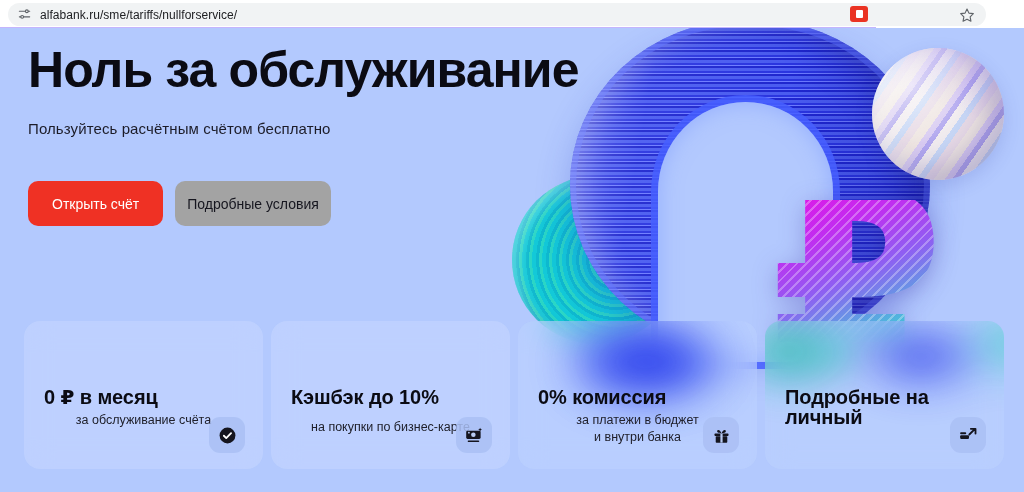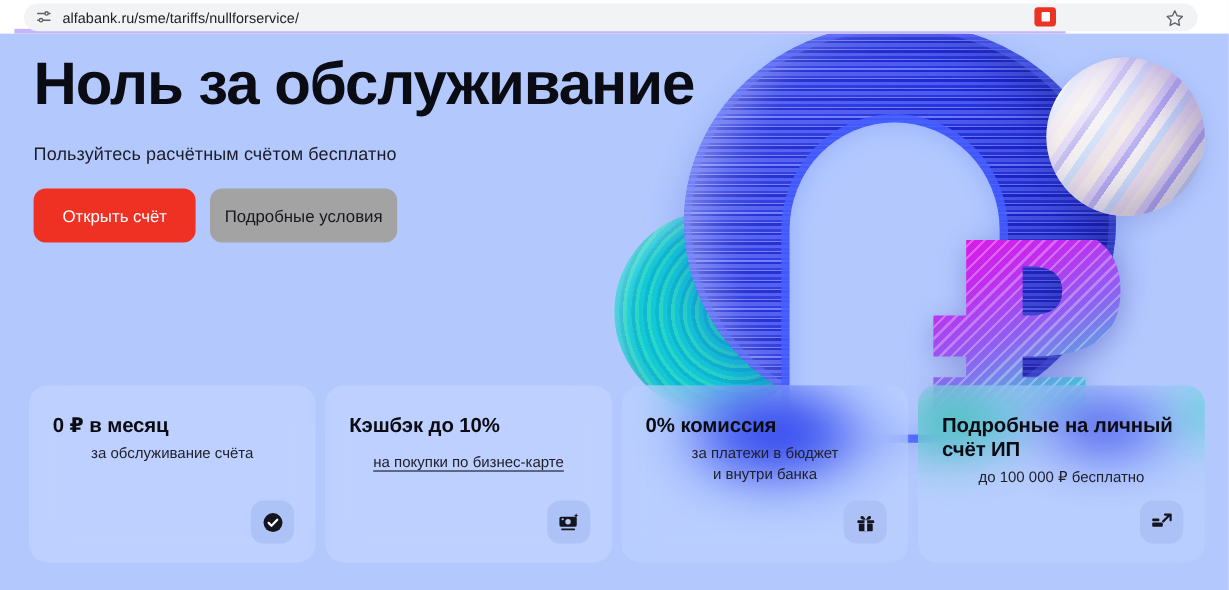--- a/index.html
+++ b/index.html
@@ -6,25 +6,25 @@
   * { box-sizing: border-box; margin: 0; padding: 0; }
   html, body {
     width: 1024px; height: 492px;
     overflow: hidden;
     font-family: "Liberation Sans", "DejaVu Sans", sans-serif;
     background: #ffffff;
   }
 
   
   .browser-chrome {
-    position: absolute; top: 0; left: 12px;
+    position: absolute; top: 0; left: 0;
     width: 876px; height: 28px;
     background: #ffffff;
     display: flex; align-items: center;
-    border-bottom: 4px solid #c4b5fd;
+    border-bottom: 1px solid #c4b5fd;
     z-index: 50;
   }
   .omnibox {
     position: absolute; left: 8px; top: 3px;
     width: 978px; height: 23px;
     background: #f1f3f4;
     border-radius: 12px;
     display: flex; align-items: center;
   }
   .site-info-icon {
@@ -217,21 +217,21 @@
     margin-top: 18px;
     white-space: nowrap;
   }
   .subheadline {
     font-size: 15px;
     color: #1c1c28;
     margin-top: 26px;
     letter-spacing: .1px;
   }
 
-  .cta-row { display: flex; gap: 12px; margin-top: 20px; }
+  .cta-row { display: flex; gap: 12px; margin-top: 44px; }
   .btn {
     border: none;
     border-radius: 10px;
     font-family: inherit;
     font-size: 14px;
     cursor: pointer;
     height: 45px;
     padding: 0 24px;
     white-space: nowrap;
   }
@@ -252,36 +252,35 @@
     width: 241px;
     height: 148px;
     border-radius: 16px;
     padding: 24px 20px 0 20px;
     overflow: hidden;
     background: rgba(196, 214, 255, .60);
     backdrop-filter: blur(14px);
     -webkit-backdrop-filter: blur(14px);
   }
   .card-title {
-    font-size: 17px;
+    font-size: 20px;
     font-weight: 700;
     color: #0b0b13;
     line-height: 20px;
     letter-spacing: -0.1px;
-    position: relative; z-index: 2;
+    position: relative; z-index: 2; margin-top: 42px;
   }
   .card-sub {
     font-size: 12.5px;
     color: #20202c;
     line-height: 17px;
     margin-top: 5px;
     position: relative; z-index: 2; text-align: center;
   }
   .card-sub.link {
-    text-decoration: underline;
     text-underline-offset: 3px;
     cursor: pointer;
     margin-top: 12px;
   }
   .card-icon {
     position: absolute;
     right: 18px; bottom: 16px;
     width: 36px; height: 36px;
     border-radius: 11px;
     background: rgba(170,192,245,.85);

